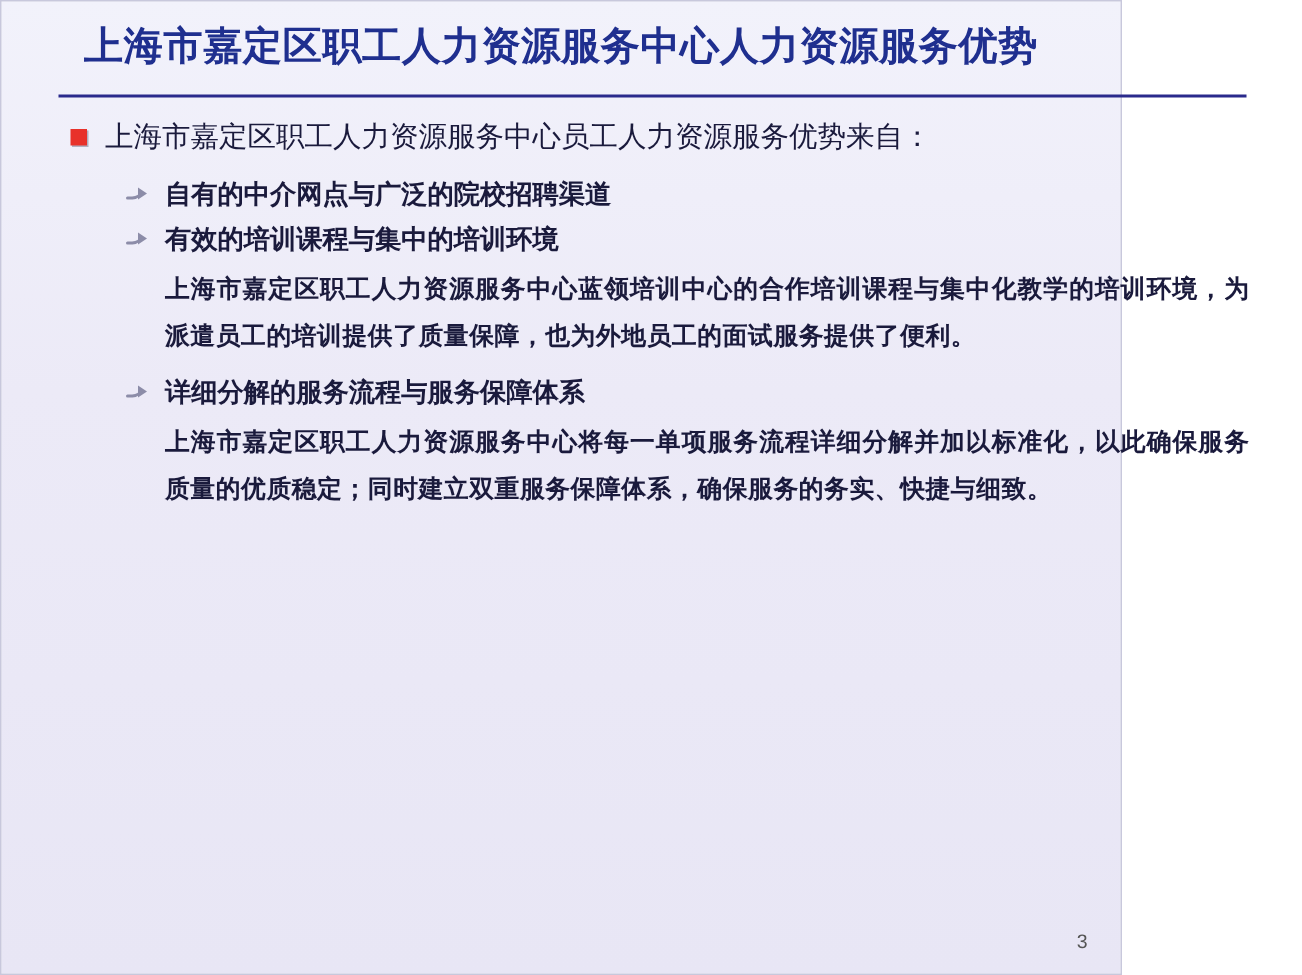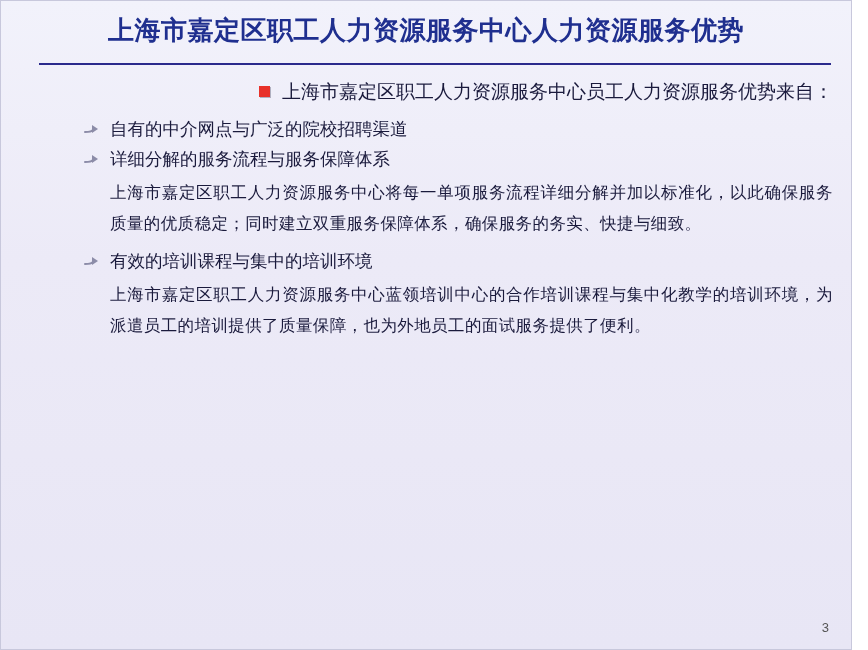--- a/index.html
+++ b/index.html
@@ -8,21 +8,21 @@
   }
   body {
     width: 868px;
     height: 650px;
     background: #ffffff;
     font-family: "Liberation Sans", sans-serif;
     overflow: hidden;
   }
   .slide {
     position: relative;
-    width: 852px;
+    width: 748px;
     height: 650px;
     box-sizing: border-box;
     background: linear-gradient(to bottom, #f2f2fb 0%, #eceaf7 40%, #e8e6f5 100%);
     border: 1px solid #c8c8dc;
   }
   .title-bar {
     position: absolute;
     left: 0;
     top: 12px;
     width: 100%;
@@ -48,40 +48,40 @@
   .content {
     position: absolute;
     left: 46px;
     top: 78px;
     width: 786px;
   }
   .level1 {
     display: flex;
     align-items: flex-start;
     margin: 0 0 12px 0;
-    justify-content: flex-end;
   }
   .bullet-square {
     width: 11px;
     height: 11px;
     background: #e8312a;
     margin-top: 7px;
     margin-right: 12px;
     flex: none;
     box-shadow: 1px 1px 0 #b0b0c0;
   }
   .level1-text {
     font-family: "Liberation Serif", serif;
     font-size: 19px;
     color: #1a1a3c;
     line-height: 26px;
   }
   .level2-block {
     margin-left: 36px;
     margin-bottom: 6px;
+    font-weight: bold;
   }
   .level2-head {
     display: flex;
     align-items: flex-start;
     margin-bottom: 6px;
   }
   .arrow-icon {
     flex: none;
     width: 18px;
     height: 18px;
@@ -145,34 +145,34 @@
     </div>
 
     <div class="level2-block">
       <div class="level2-head">
         <span class="arrow-icon">
           <svg width="18" height="18" viewBox="0 0 18 18" aria-hidden="true">
             <path d="M2 10 C6 10, 9 10, 11 7" stroke="#8c8ca8" stroke-width="2" fill="none" stroke-linecap="round"></path>
             <path d="M9 3 L15 7 L9 11 Z" fill="#8c8ca8"></path>
           </svg>
         </span>
-        <div class="level2-text">详细分解的服务流程与服务保障体系</div>
+        <div class="level2-text">有效的培训课程与集中的培训环境</div>
       </div>
-      <div class="level3-text">上海市嘉定区职工人力资源服务中心将每一单项服务流程详细分解并加以标准化，以此确保服务质量的优质稳定；同时建立双重服务保障体系，确保服务的务实、快捷与细致。</div>
+      <div class="level3-text">上海市嘉定区职工人力资源服务中心蓝领培训中心的合作培训课程与集中化教学的培训环境，为派遣员工的培训提供了质量保障，也为外地员工的面试服务提供了便利。</div>
     </div>
 
     <div class="level2-block">
       <div class="level2-head">
         <span class="arrow-icon">
           <svg width="18" height="18" viewBox="0 0 18 18" aria-hidden="true">
             <path d="M2 10 C6 10, 9 10, 11 7" stroke="#8c8ca8" stroke-width="2" fill="none" stroke-linecap="round"></path>
             <path d="M9 3 L15 7 L9 11 Z" fill="#8c8ca8"></path>
           </svg>
         </span>
-        <div class="level2-text">有效的培训课程与集中的培训环境</div>
+        <div class="level2-text">详细分解的服务流程与服务保障体系</div>
       </div>
-      <div class="level3-text">上海市嘉定区职工人力资源服务中心蓝领培训中心的合作培训课程与集中化教学的培训环境，为派遣员工的培训提供了质量保障，也为外地员工的面试服务提供了便利。</div>
+      <div class="level3-text">上海市嘉定区职工人力资源服务中心将每一单项服务流程详细分解并加以标准化，以此确保服务质量的优质稳定；同时建立双重服务保障体系，确保服务的务实、快捷与细致。</div>
     </div>
 
   </div>
 
   <div class="page-number">3</div>
 </div>
 
 </body></html>

